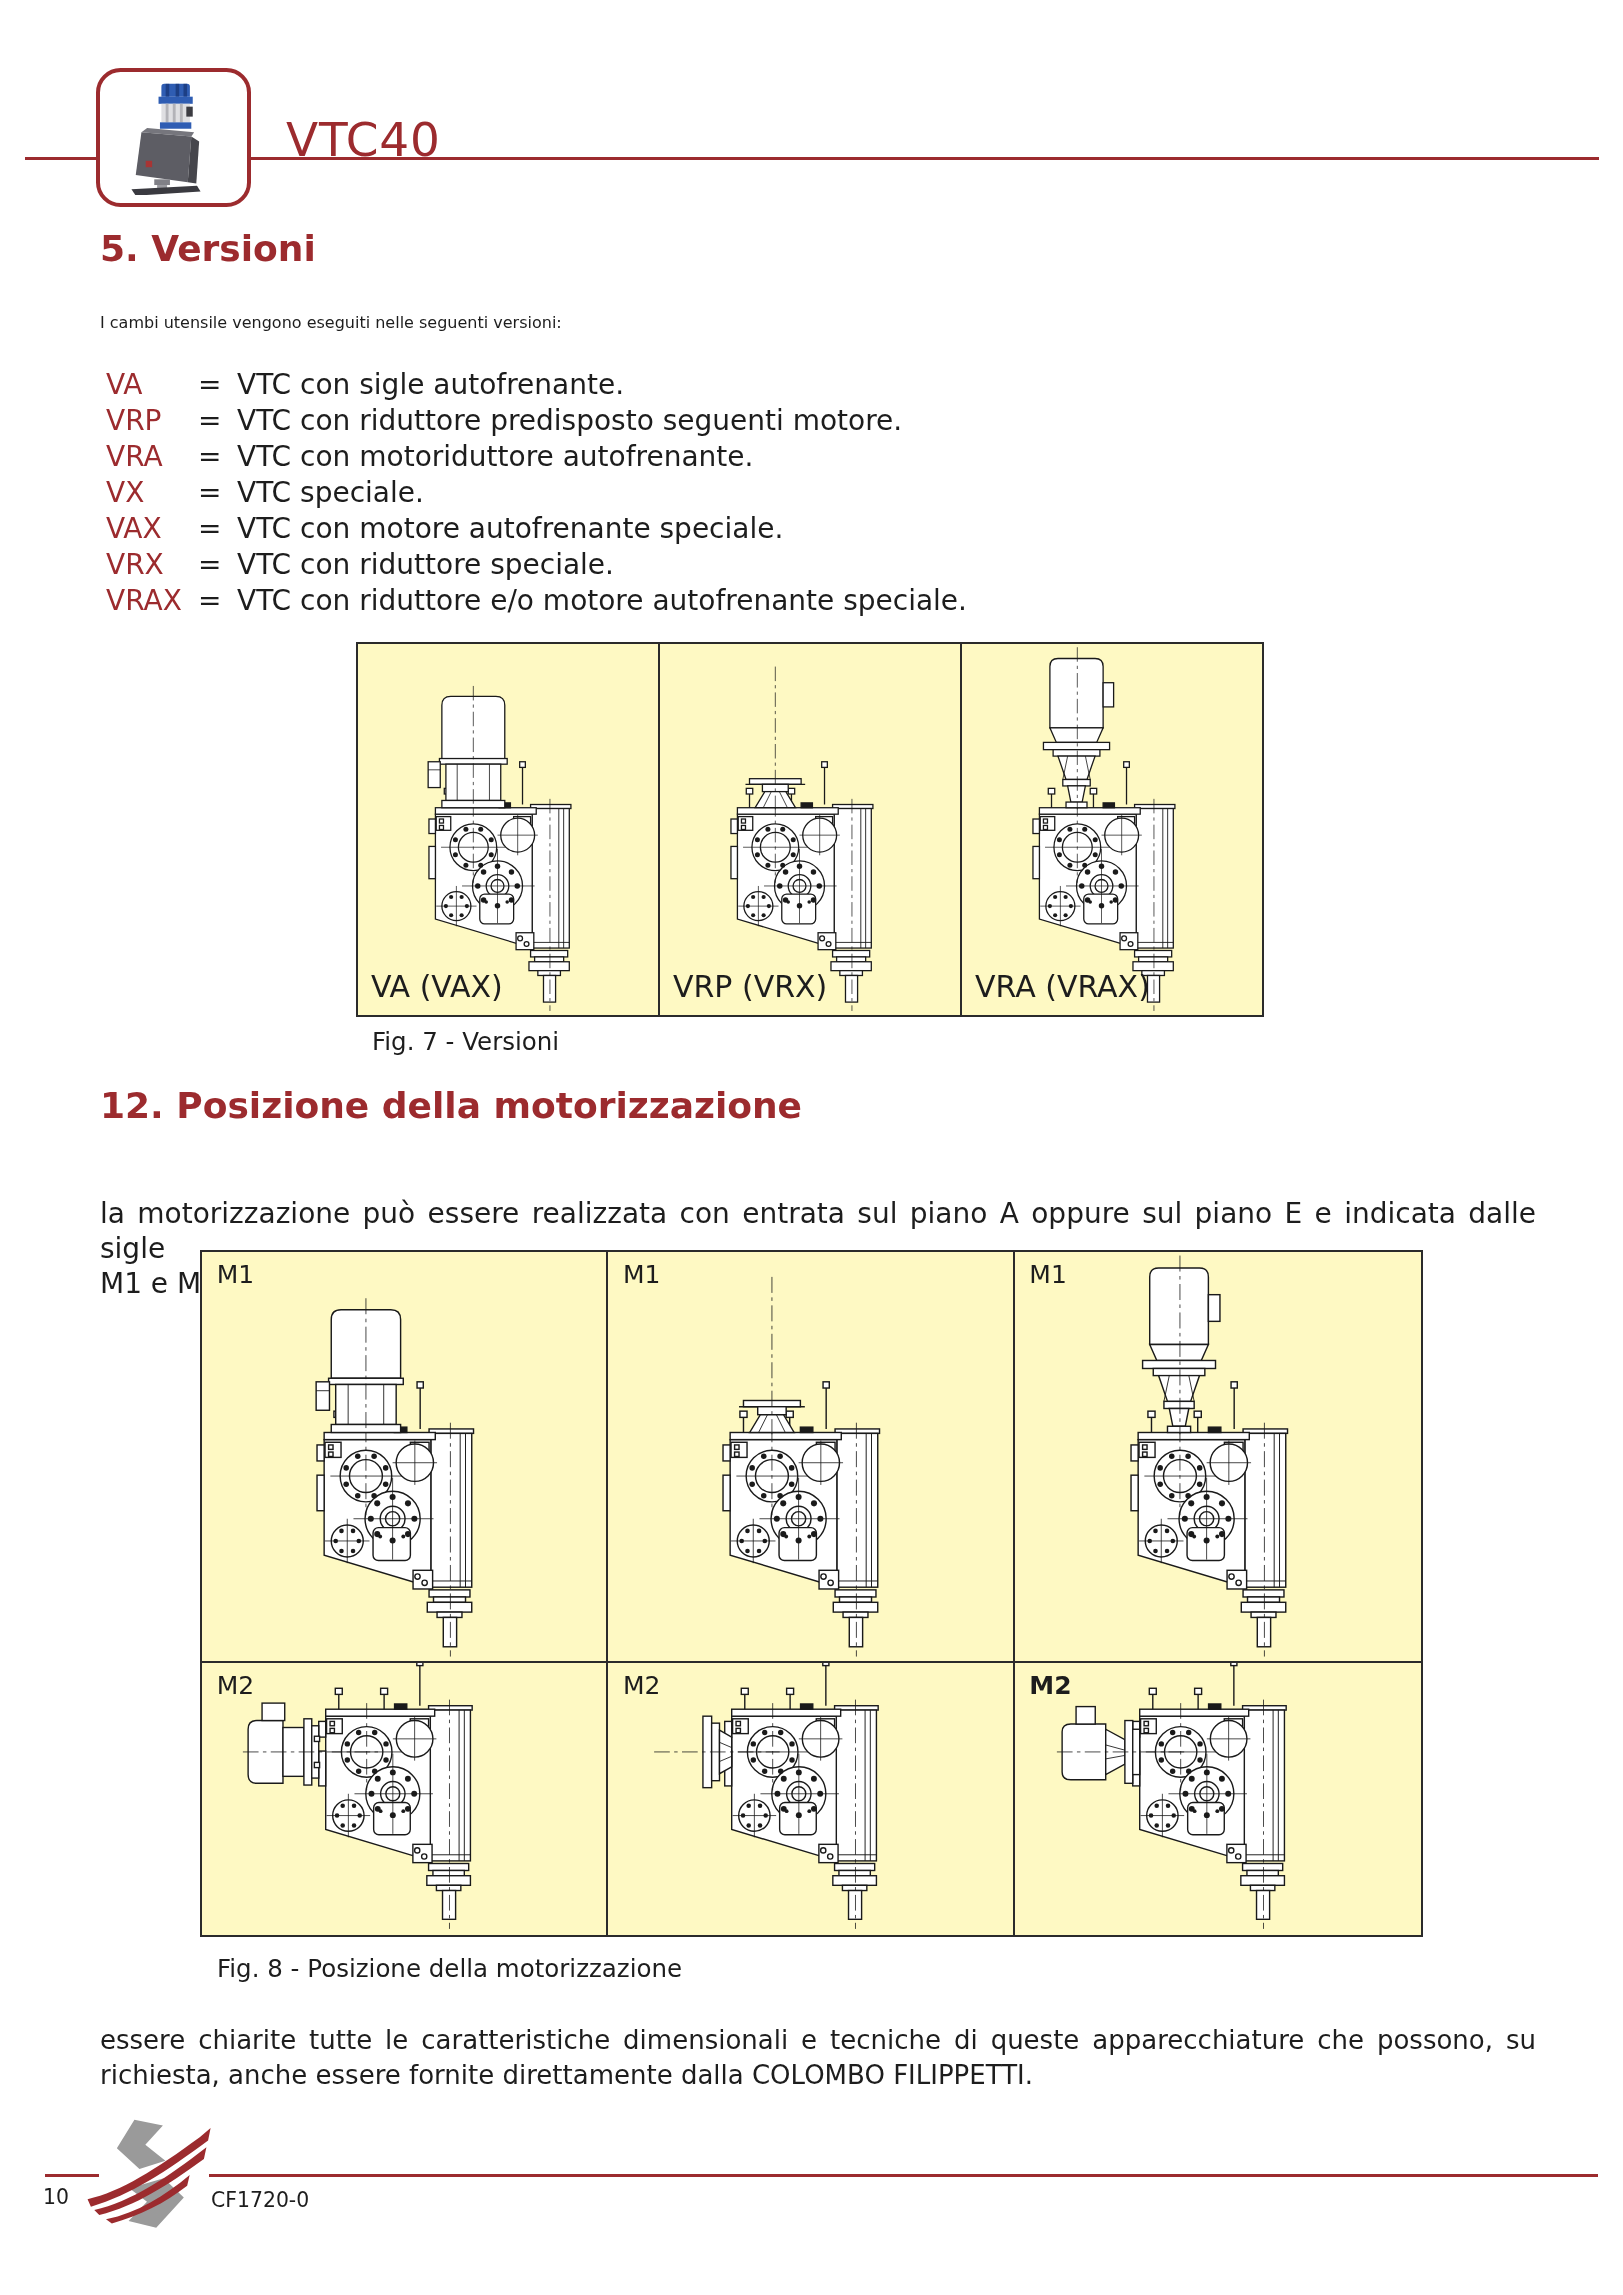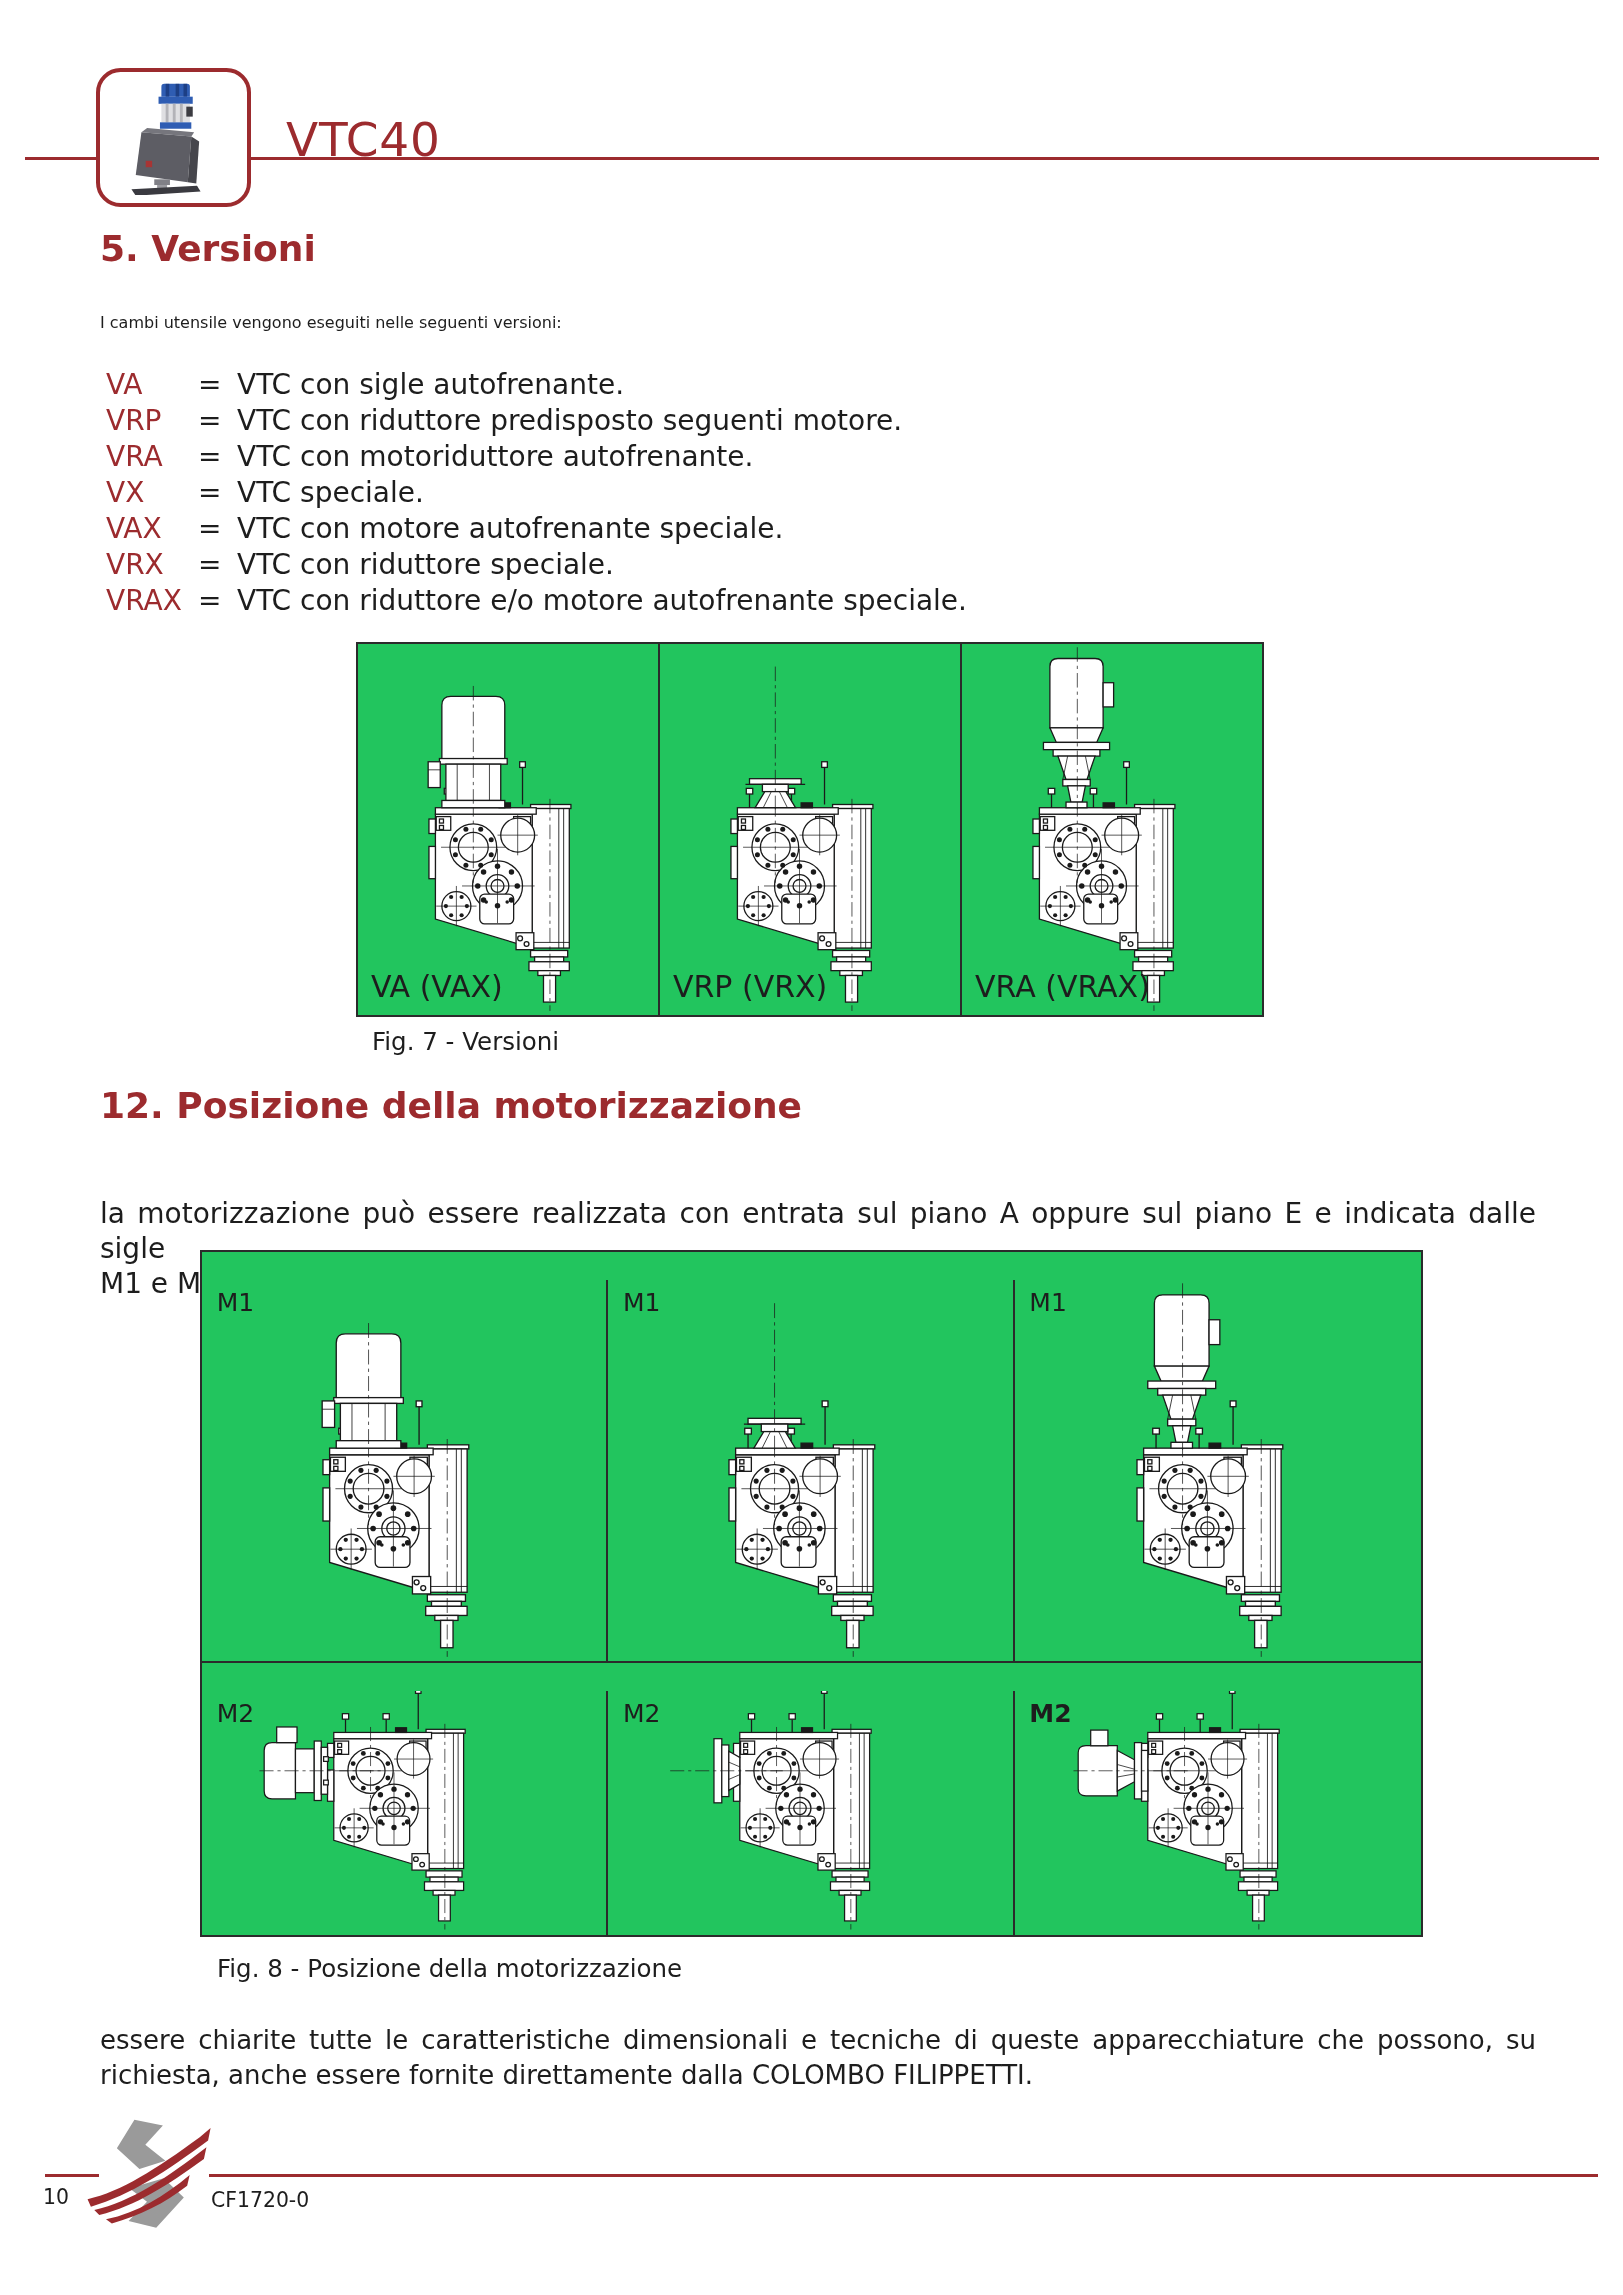--- a/index.html
+++ b/index.html
@@ -23,31 +23,31 @@
   .s11-intro{left:100px;top:298px;font-size:16px;margin-top:15px;}
   .versions{left:106px;top:368px;font-size:28px;}
   .vrow{display:flex;height:36px;align-items:flex-start;}
   .vcode{width:92px;color:#9c2b2e;}
   .veq{width:39px;}
   .s12-title{left:100px;top:1088px;}
   .s12-intro{left:100px;top:1168px;width:1436px;font-size:28px;line-height:35px;}
   .jline{text-align:justify;text-align-last:justify;margin-top:28px;}
   .jline-last{text-align:left;}
   
-  .figbox{border:2.5px solid #2b2b2b;background:#22c55e;box-sizing:border-box;}
+  .figbox{border:2.5px solid #2b2b2b;background:#fef9c3;box-sizing:border-box;}
   .fig7{left:356px;top:642px;width:908px;height:375px;display:flex;}
   .fig7 .cell{flex:1 1 0;position:relative;border-right:2.5px solid #2b2b2b;}
   .fig7 .cell:last-child{border-right:none;}
   .cell svg.dwg{position:absolute;left:0;top:0;width:100%;height:100%;}
   .fig7 .plabel{position:absolute;left:13px;bottom:11.4px;font-size:30px;background:transparent;}
   .figcap{font-size:24.5px;}
   .fig7-cap{left:372px;top:1027px;}
   .fig8{left:200px;top:1250px;width:1223px;height:687px;display:grid;
         grid-template-columns:1fr 1fr 1fr;grid-template-rows:411px 1fr;}
-  .fig8 .cell{position:relative;border-right:2.5px solid #2b2b2b;box-sizing:border-box;margin-top:28px;}
+  .fig8 .cell{position:relative;border-right:2.5px solid #2b2b2b;box-sizing:border-box;}
   .fig8 .cell.c3{border-right:none;}
   .fig8 .cell.r1{border-bottom:2.5px solid #2b2b2b;}
   .fig8 .plabel{position:absolute;left:14.7px;top:8.2px;font-size:25px;}
   .fig8 .plabel.bold{font-weight:bold;}
   .fig8-cap{left:217px;top:1954px;}
   
   .closing{left:100px;top:1995px;width:1436px;font-size:26px;line-height:35px;}
   
   .redline-f{top:2174px;height:3.3px;background:#9c2b2e;}
   .rf1{left:45px;width:54px;}

